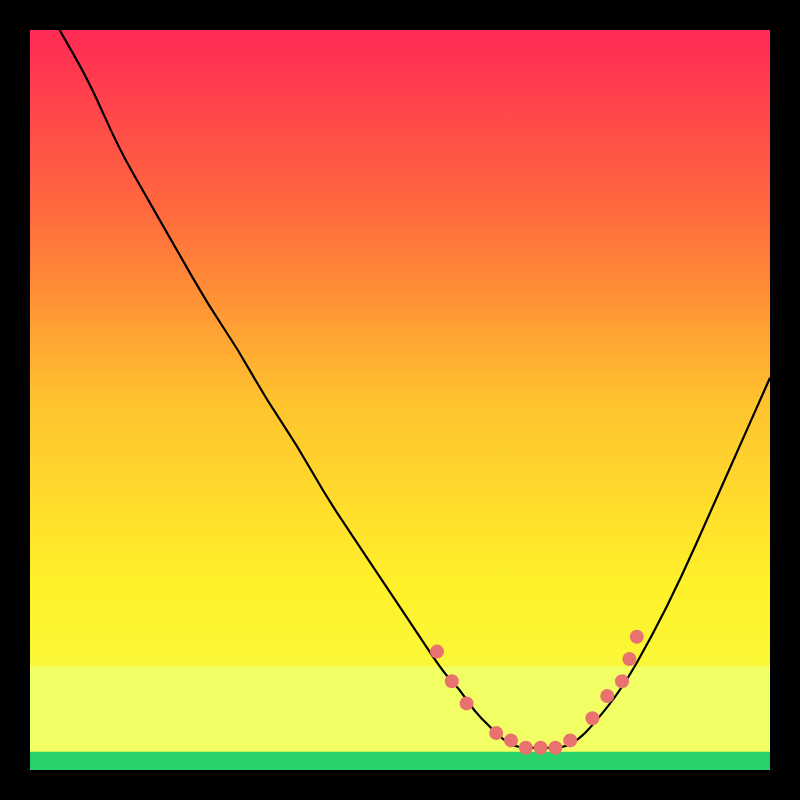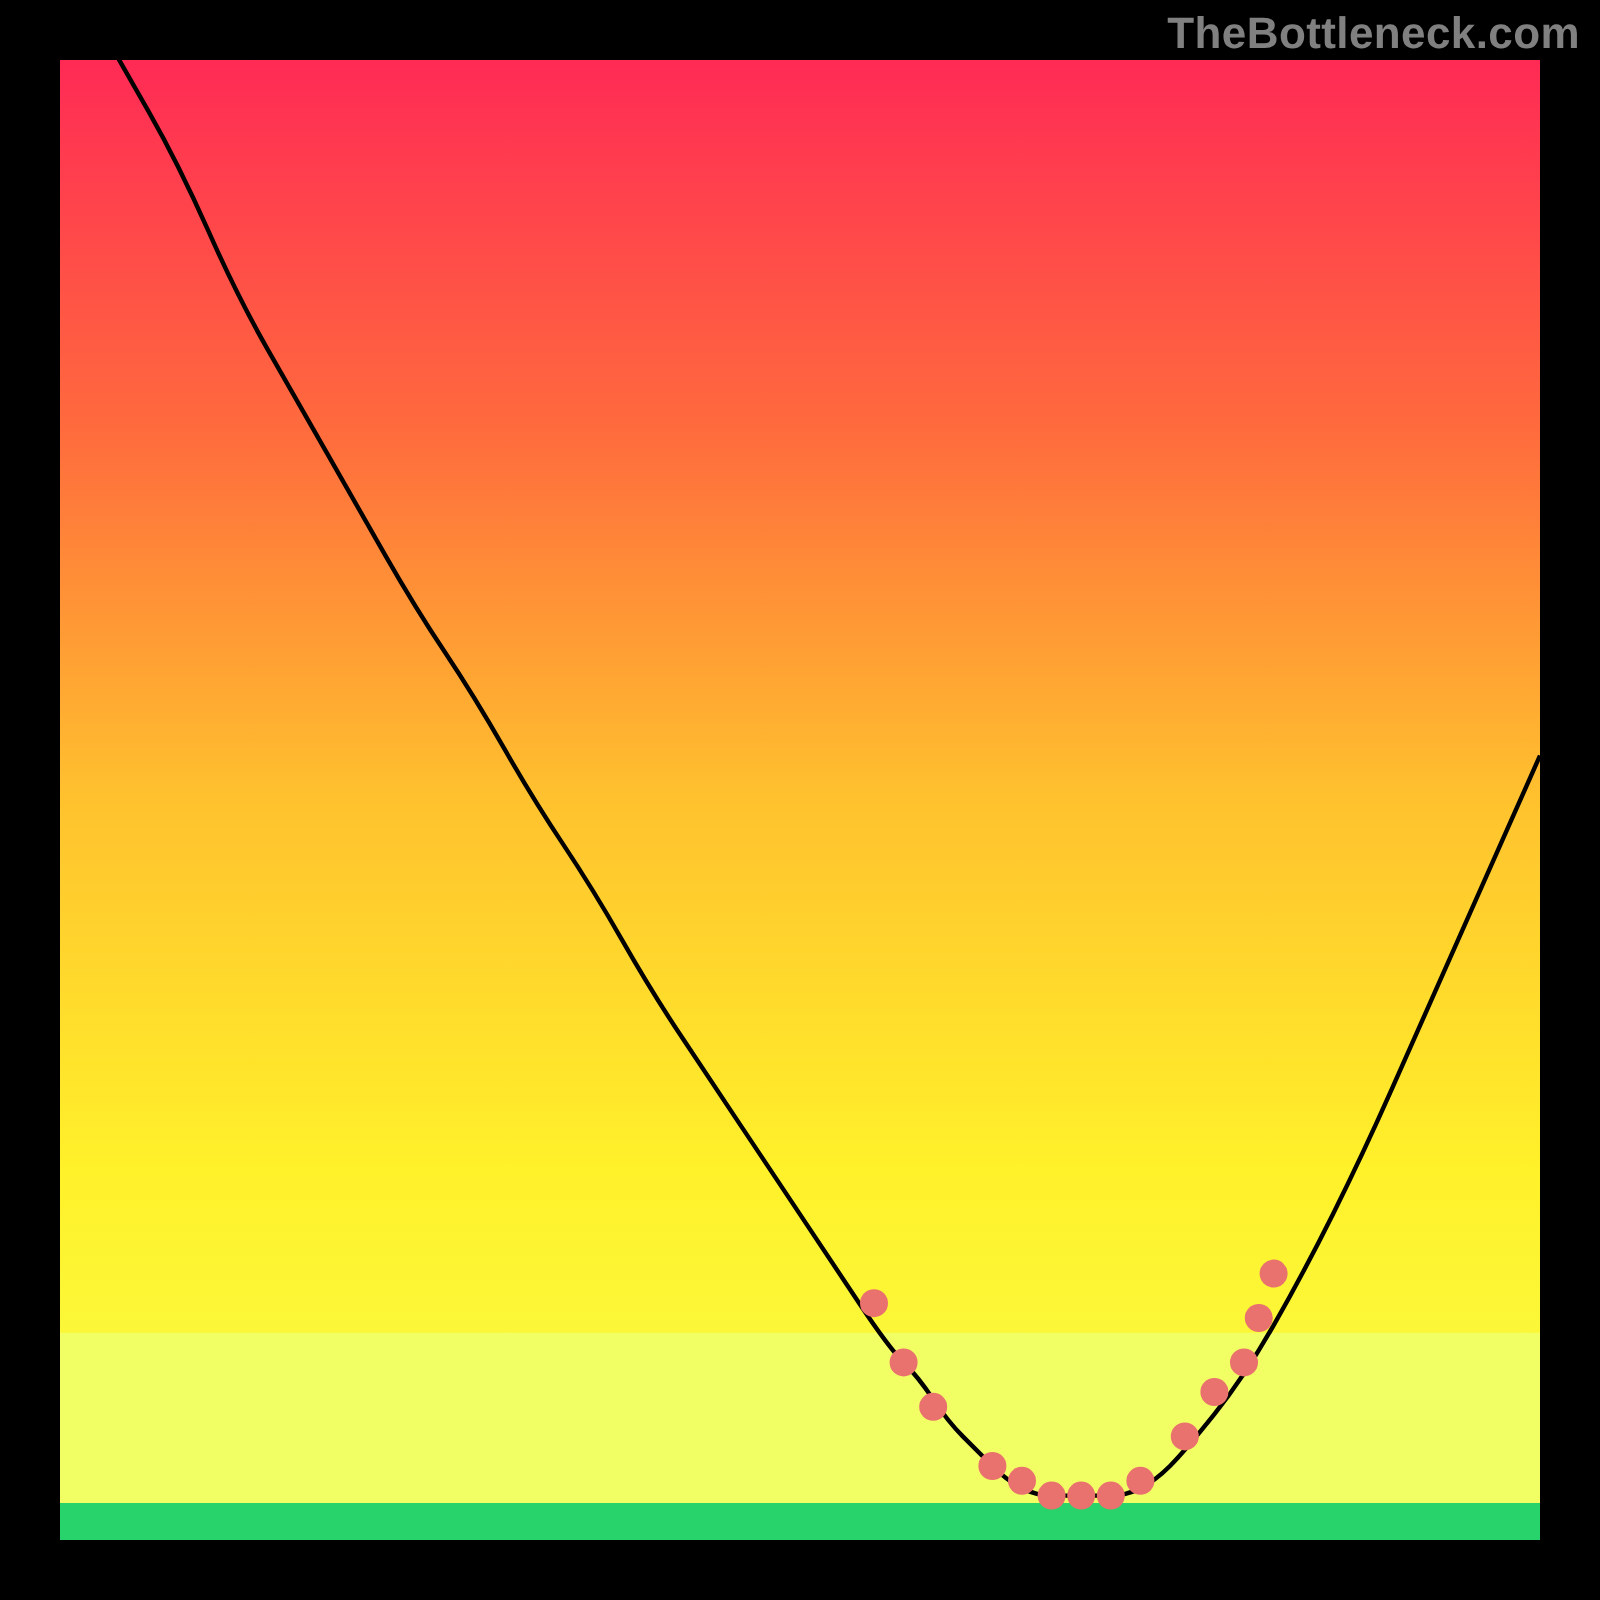--- a/index.html
+++ b/index.html
@@ -68,14 +68,13 @@
           <circle cx="570.1999999999999" cy="740.4" r="7" fill="#e9716e"></circle>
           <circle cx="592.4" cy="718.2" r="7" fill="#e9716e"></circle>
           <circle cx="607.2" cy="696" r="7" fill="#e9716e"></circle>
           <circle cx="622" cy="681.2" r="7" fill="#e9716e"></circle>
           <circle cx="629.4000000000001" cy="659" r="7" fill="#e9716e"></circle>
           <circle cx="636.8" cy="636.8" r="7" fill="#e9716e"></circle>
         </g>
     </g>
   </svg>
 
-  <div class="watermark">TheBottleneck.com</div>
 </div>
 
 </body></html>

